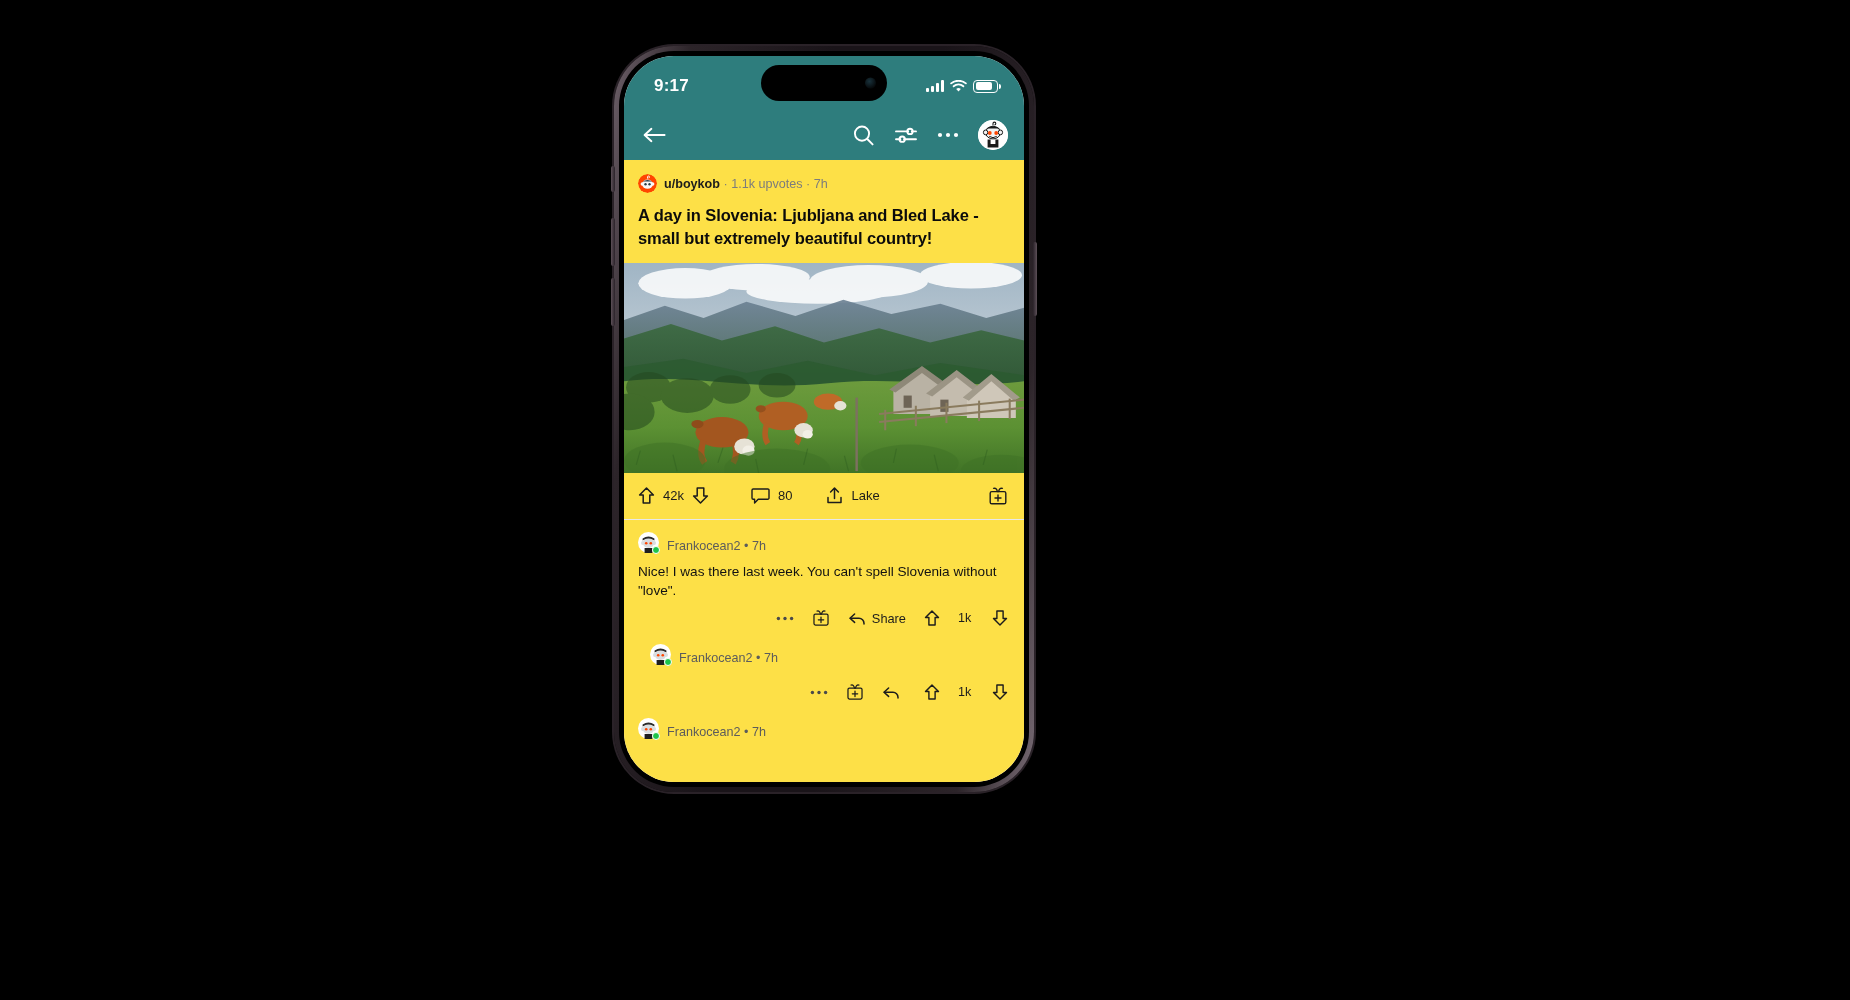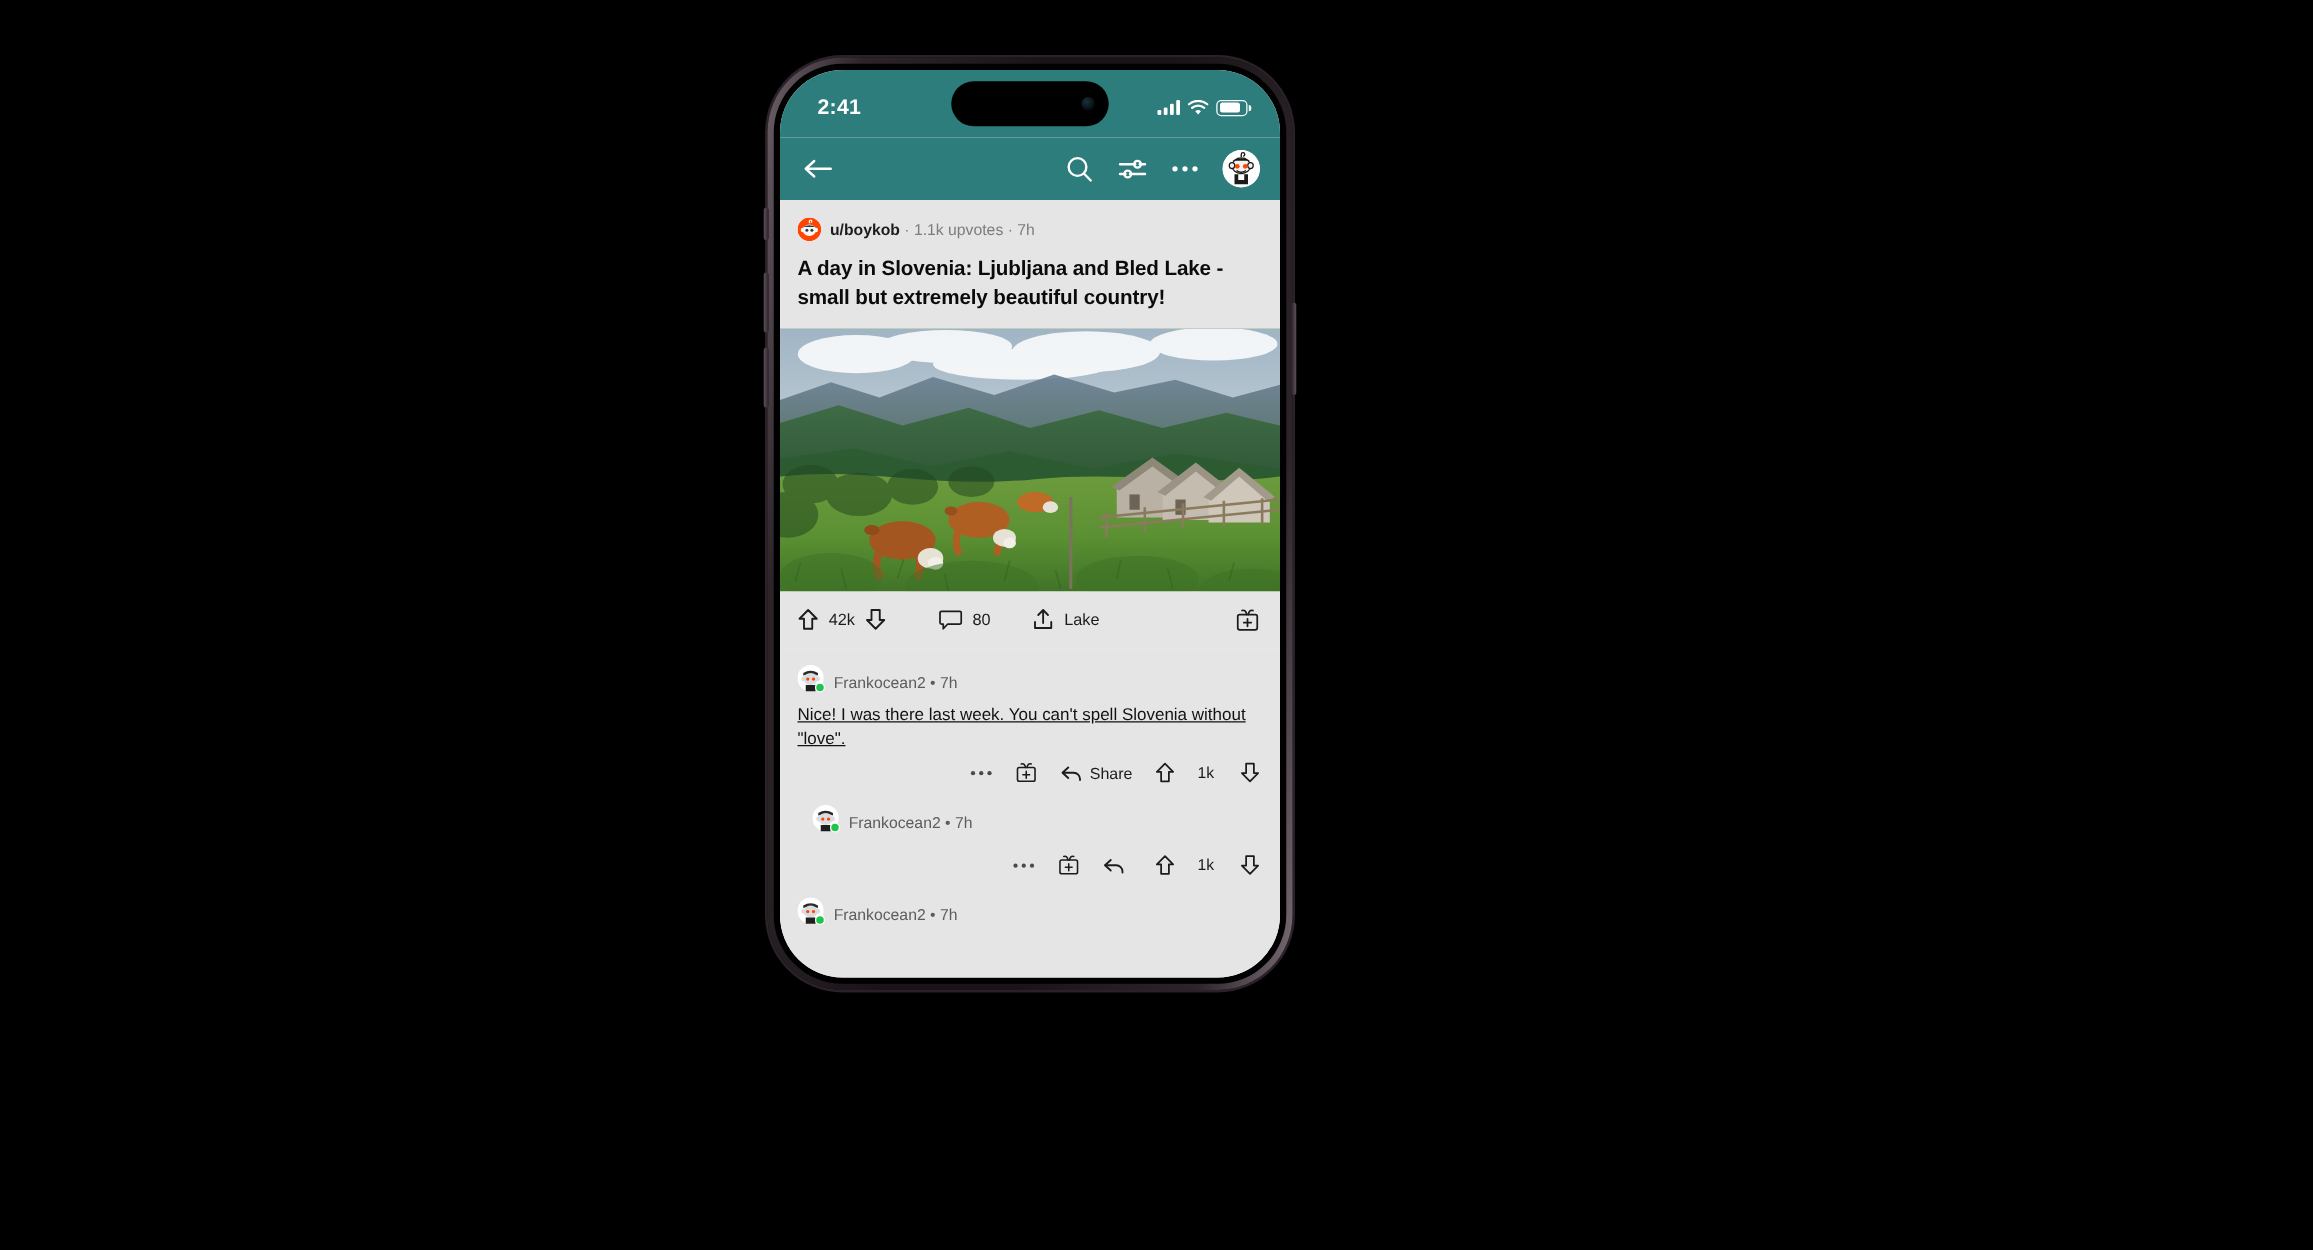--- a/index.html
+++ b/index.html
@@ -60,21 +60,21 @@
   
   .navbar { height:50px; background:#2e7d7d; display:flex; align-items:center;
             padding:0 16px 0 18px; position:relative; }
   .nav-icon { display:flex; align-items:center; justify-content:center; cursor:pointer; }
   .nav-spacer { flex:1; }
   .nav-group { display:flex; align-items:center; gap:19px; }
   .avatar-nav { width:30px; height:30px; border-radius:50%; background:#fff;
                 overflow:hidden; position:relative; flex:none; }
 
   
-  .feed { background:#e5e5e5; height:632px; overflow:hidden; position:relative; }
+  .feed { background:#fde047; height:632px; overflow:hidden; position:relative; }
 
   .post { padding:14px 14px 0 14px; }
   .post-meta { display:flex; align-items:center; gap:7px; margin-bottom:11px; }
   .snoo-sm { width:19px; height:19px; border-radius:50%; flex:none; position:relative; overflow:hidden; }
   .meta-text { font-size:12.6px; color:#1c1c1c; }
   .meta-text .user { font-weight:700; }
   .meta-text .dim { color:#7c7c7c; }
   .post-title { font-size:16.5px; line-height:1.38; font-weight:700; color:#0b0b0b;
                 letter-spacing:-.1px; margin-bottom:13px; }
 
@@ -90,21 +90,21 @@
   .divider { height:1px; background:#e8e8e8; margin:0 0 0 0; }
 
   
   .comment { padding:12px 14px 0 14px; }
   .comment.nested  { padding-left:26px; }
   .c-head { display:flex; align-items:flex-end; gap:8px; margin-bottom:9px; }
   .c-avatar { width:21px; height:21px; border-radius:50%; position:relative; flex:none; overflow:visible; }
   .c-avatar .online { position:absolute; right:-1px; bottom:-1px; width:8px; height:8px;
                       border-radius:50%; background:#1ec44b; border:1.5px solid #fff; }
   .c-name { font-size:12.6px; color:#5c5c5c; }
-  .c-body { font-size:13.6px; line-height:1.42; color:#121212;text-decoration:underline; }
+  .c-body { font-size:13.6px; line-height:1.42; color:#121212; }
   .c-actions { display:flex; align-items:center; justify-content:flex-end;
                gap:18px; padding:9px 2px 5px 0; }
   .c-votes { font-size:12.6px; color:#1c1c1c; min-width:16px; text-align:left; }
   .c-reply { font-size:12.8px; color:#1c1c1c; font-weight:500; }
   .reply-wrap { display:flex; align-items:center; gap:6px; }
 
   svg { display:block; }
 </style>
 </head>
 <body>
@@ -114,21 +114,21 @@
     <div class="frame-band"></div>
     <div class="btn-side btn-silent"></div>
     <div class="btn-side btn-volup"></div>
     <div class="btn-side btn-voldn"></div>
     <div class="btn-side btn-power"></div>
     <div class="frame-inner"></div>
 
     <div class="screen">
 
       <div class="statusbar">
-        <div class="clock">2:41</div>
+        <div class="clock">9:17</div>
         <div class="island"></div>
         <div class="status-right">
           <div class="bars">
             <i></i>
               <i></i>
               <i></i>
               <i></i>
           </div>
           <span>
             <svg width="17" height="13" viewBox="0 0 17 13">

